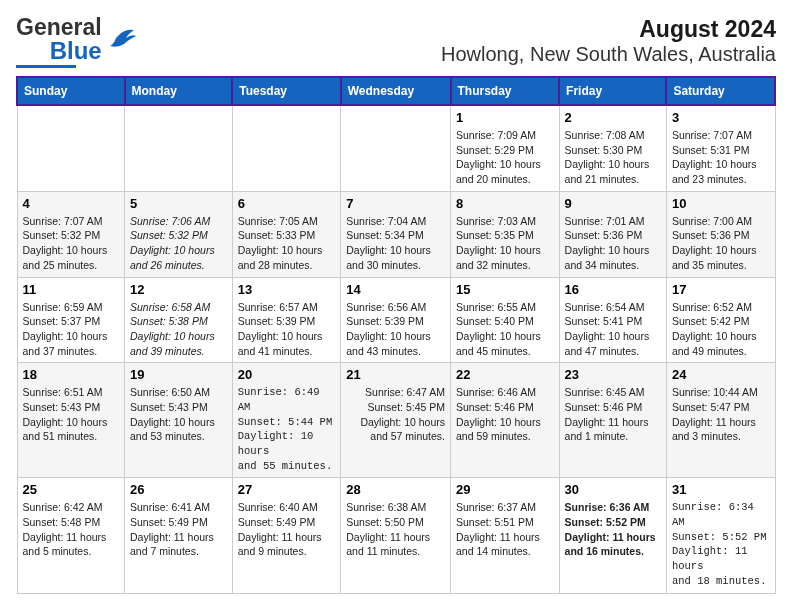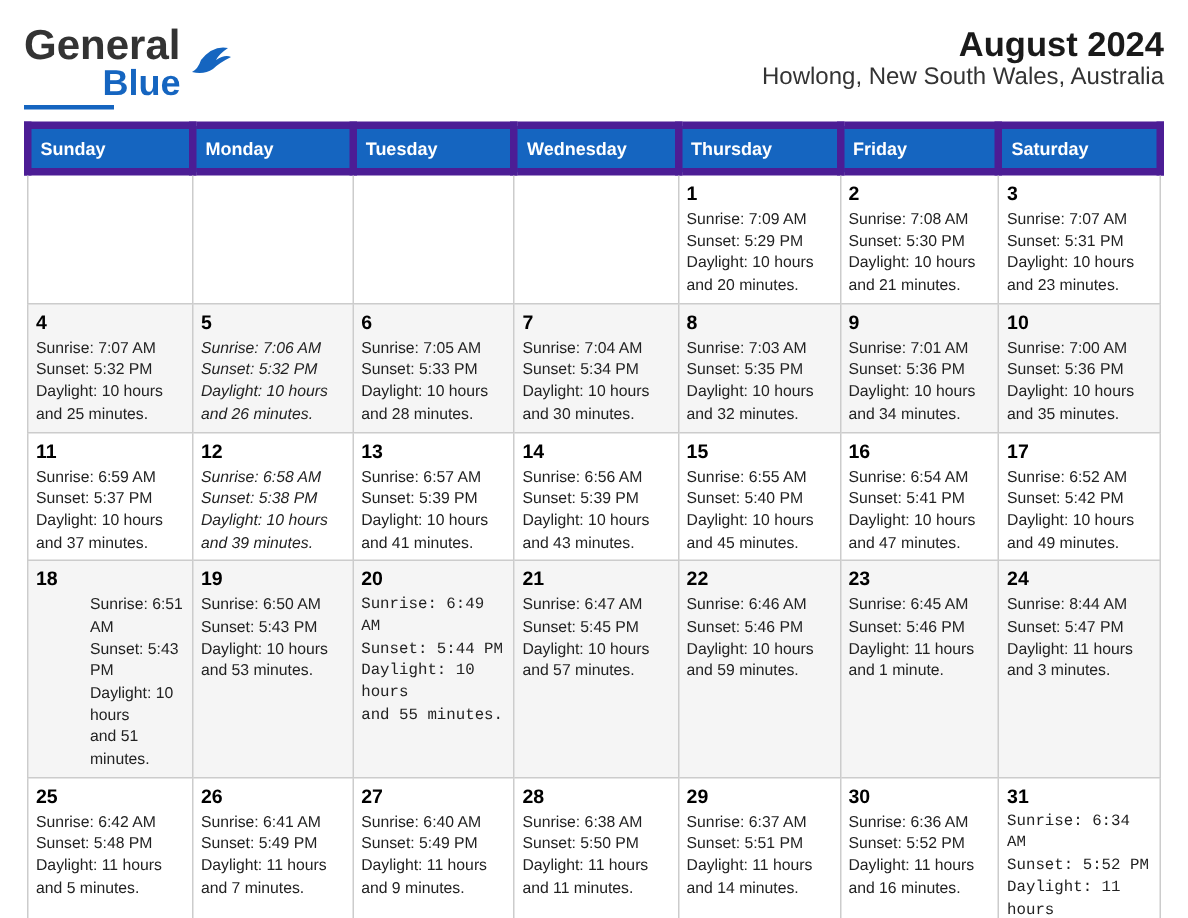--- a/index.html
+++ b/index.html
@@ -29,36 +29,36 @@
     }
     .title-block {
       text-align: right;
     }
     .title-month {
       font-size: 23px;
       font-weight: bold;
       color: #1a1a1a;
     }
     .title-location {
-      font-size: 16px;
+      font-size: 20px;
       color: #333;
     }
     table {
       width: 100%;
       border-collapse: collapse;
       font-size: 11px;
     }
     thead tr th {
       background: #1565c0;
       color: #fff;
       text-align: left;
       padding: 6px 6px;
       font-size: 12px;
       font-weight: bold;
-      border: 5px solid #4c1d95;
+      border: 2px solid #4c1d95;
     }
     tbody tr td {
       border: 1px solid #ccc;
       vertical-align: top;
       padding: 4px 5px;
       width: 113px;
       min-height: 80px;
       background: #fff;
     }
     tbody tr:nth-child(even) td {
@@ -79,21 +79,21 @@
       background: #fff;
     }
   </style>
 </head>
 <body>
 
 <div class="header">
   <div class="logo">
     <div style="display:flex;align-items:center;gap:2px;">
       <div style="display:flex;flex-direction:column;align-items:flex-end;">
-        <span style="font-size:28px;font-weight:bold;color:#333;line-height:1;">General</span>
+        <span style="font-size:23px;font-weight:bold;color:#333;line-height:1;">General</span>
         <span style="font-size:24px;font-weight:bold;color:#1565c0;line-height:1;">Blue</span>
       </div>
       <div style="margin-left:2px;">
         <svg width="30" height="28" viewBox="0 0 30 28">
           <path d="M10 14 Q18 4 28 6 Q22 10 20 14 Q26 10 30 12 Q22 16 18 20 Q12 24 4 22 Q8 20 10 14Z" fill="#1565c0"></path>
         </svg>
       </div>
     </div>
     <div class="logo-line"></div>
   </div>
@@ -241,63 +241,63 @@
           <span class="day-number">17</span>
           <div class="day-info" style="white-space: pre-line;">Sunrise: 6:52 AM
 Sunset: 5:42 PM
 Daylight: 10 hours
 and 49 minutes.</div>
         </td>
       </tr>
       <tr>
         <td>
           <span class="day-number">18</span>
-          <div class="day-info" style="white-space: pre-line; margin-left: 36px;">Sunrise: 6:51 AM
+          <div class="day-info" style="white-space: pre-line;">Sunrise: 6:51 AM
 Sunset: 5:43 PM
 Daylight: 10 hours
 and 51 minutes.</div>
         </td>
         <td>
           <span class="day-number">19</span>
           <div class="day-info" style="white-space: pre-line;">Sunrise: 6:50 AM
 Sunset: 5:43 PM
 Daylight: 10 hours
 and 53 minutes.</div>
         </td>
         <td>
           <span class="day-number">20</span>
           <div class="day-info" style="white-space: pre-line; font-family: Liberation Mono, monospace;">Sunrise: 6:49 AM
 Sunset: 5:44 PM
 Daylight: 10 hours
 and 55 minutes.</div>
         </td>
         <td>
           <span class="day-number">21</span>
-          <div class="day-info" style="white-space: pre-line;">Sunrise: 6:47 AM
+          <div class="day-info" style="white-space: pre-line; text-align: right;">Sunrise: 6:47 AM
 Sunset: 5:45 PM
 Daylight: 10 hours
 and 57 minutes.</div>
         </td>
         <td>
           <span class="day-number">22</span>
           <div class="day-info" style="white-space: pre-line;">Sunrise: 6:46 AM
 Sunset: 5:46 PM
 Daylight: 10 hours
 and 59 minutes.</div>
         </td>
         <td>
           <span class="day-number">23</span>
           <div class="day-info" style="white-space: pre-line;">Sunrise: 6:45 AM
 Sunset: 5:46 PM
 Daylight: 11 hours
 and 1 minute.</div>
         </td>
         <td>
           <span class="day-number">24</span>
-          <div class="day-info" style="white-space: pre-line;">Sunrise: 8:44 AM
+          <div class="day-info" style="white-space: pre-line;">Sunrise: 10:44 AM
 Sunset: 5:47 PM
 Daylight: 11 hours
 and 3 minutes.</div>
         </td>
       </tr>
       <tr>
         <td>
           <span class="day-number">25</span>
           <div class="day-info" style="white-space: pre-line;">Sunrise: 6:42 AM
 Sunset: 5:48 PM
@@ -327,21 +327,21 @@
         </td>
         <td>
           <span class="day-number">29</span>
           <div class="day-info" style="white-space: pre-line;">Sunrise: 6:37 AM
 Sunset: 5:51 PM
 Daylight: 11 hours
 and 14 minutes.</div>
         </td>
         <td>
           <span class="day-number">30</span>
-          <div class="day-info" style="white-space: pre-line;">Sunrise: 6:36 AM
+          <div class="day-info" style="white-space: pre-line; font-weight: bold;">Sunrise: 6:36 AM
 Sunset: 5:52 PM
 Daylight: 11 hours
 and 16 minutes.</div>
         </td>
         <td>
           <span class="day-number">31</span>
           <div class="day-info" style="white-space: pre-line; font-family: Liberation Mono, monospace;">Sunrise: 6:34 AM
 Sunset: 5:52 PM
 Daylight: 11 hours
 and 18 minutes.</div>

